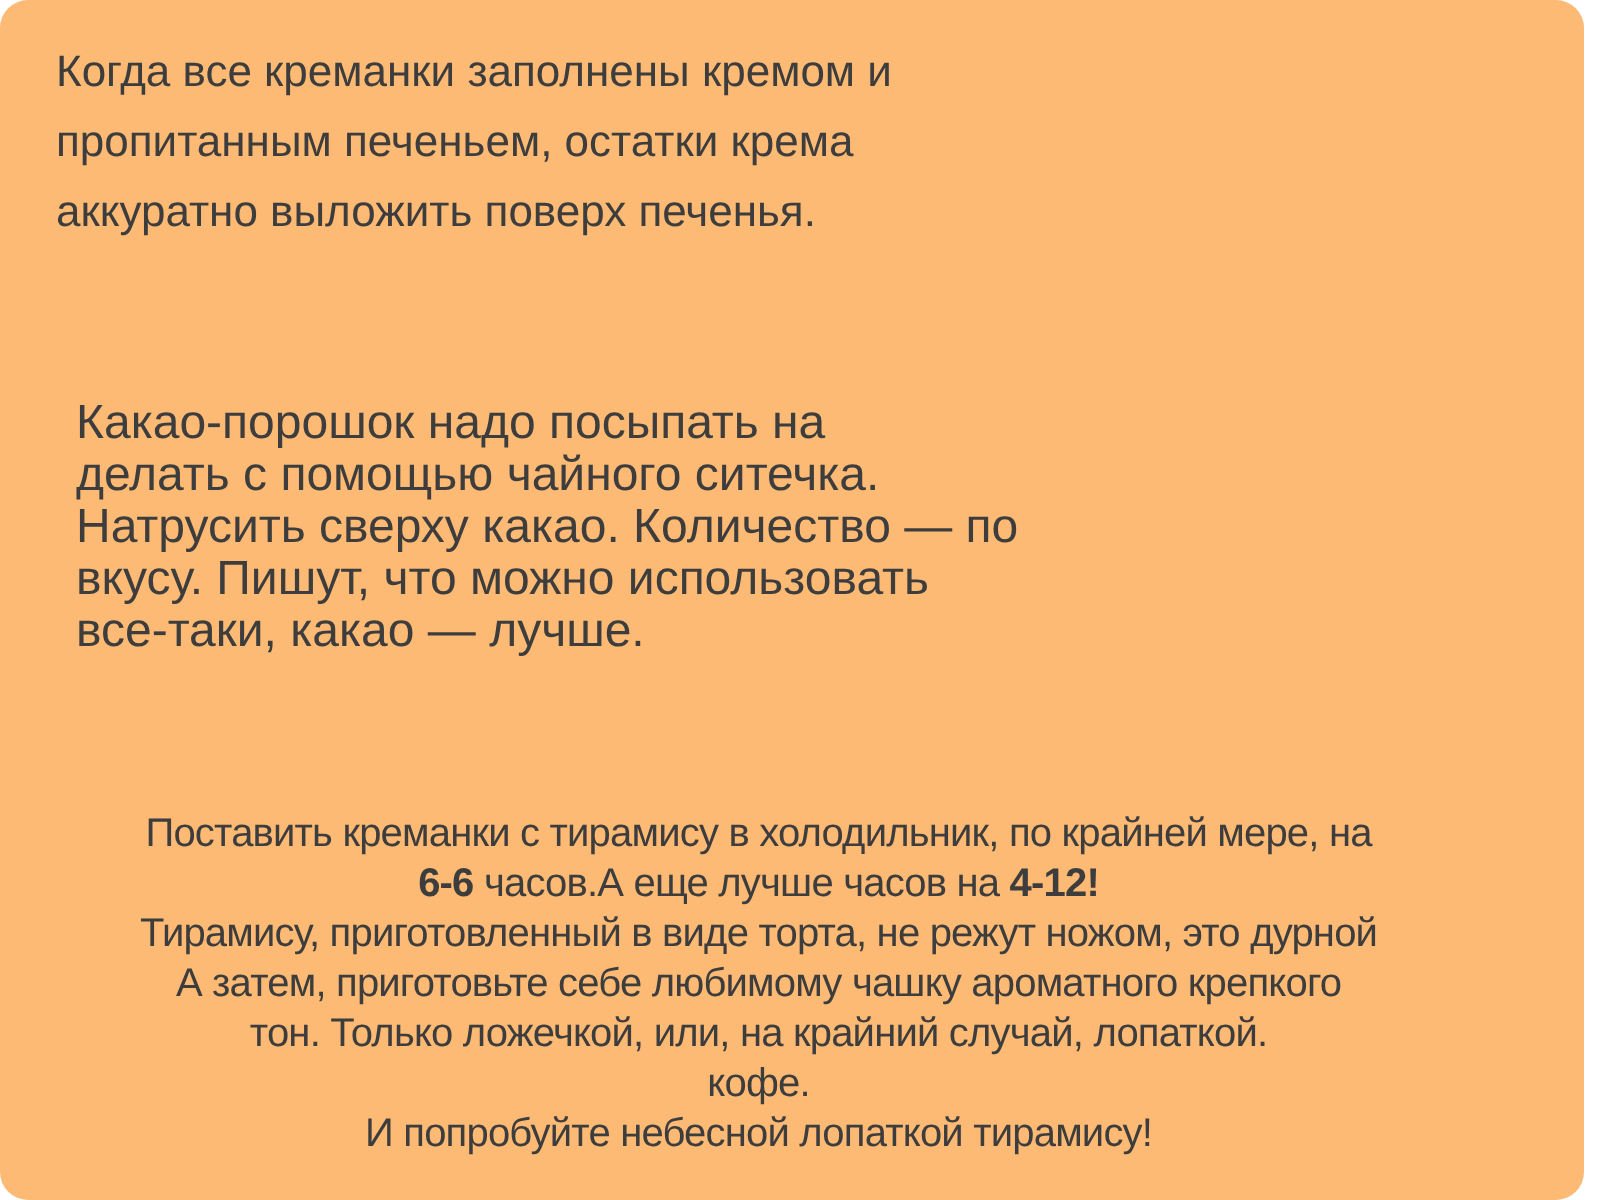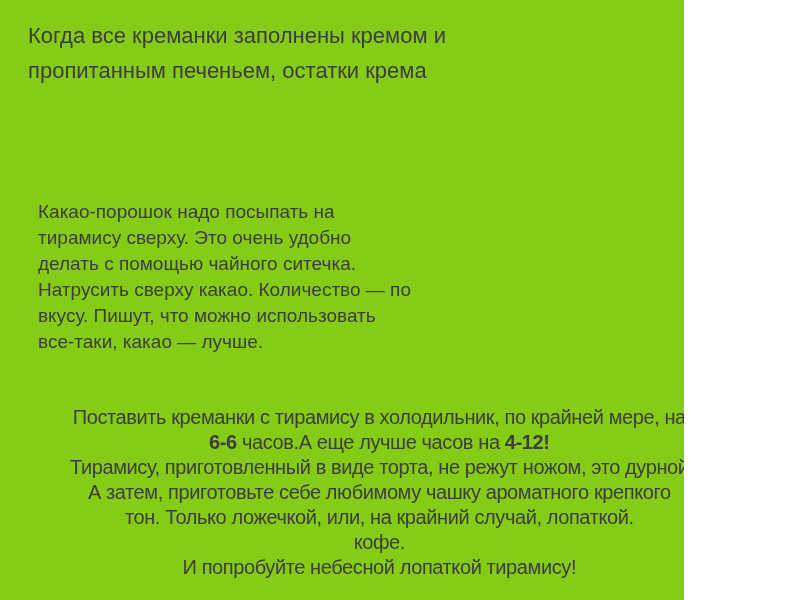--- a/index.html
+++ b/index.html
@@ -10,43 +10,44 @@
   body {
     width: 800px;
     height: 600px;
     background: #ffffff;
     font-family: "Liberation Sans", "DejaVu Sans", sans-serif;
     color: #3d3d3d;
     overflow: hidden;
   }
   .slide {
     position: relative;
-    width: 684px;
+    width: 792px;
     height: 600px;
-    background: #84cc16;
+    background: #fdba74;
     overflow: hidden;
+    border-radius: 14px;
   }
   .para {
     position: absolute;
     white-space: nowrap;
     text-align: left;
   }
   .para .line {
     white-space: nowrap;
   }
   .para-1 {
     left: 28px;
     top: 18px;
     font-size: 22px;
     line-height: 35px;
   }
   .para-2 {
     left: 38px;
     top: 199px;
-    font-size: 19px;
+    font-size: 24px;
     line-height: 26px;
   }
   .para-3 {
     left: 70px;
     top: 405px;
     font-size: 20px;
     line-height: 25px;
     letter-spacing: -0.4px;
     text-align: center;
   }
@@ -54,24 +55,24 @@
     font-weight: bold;
   }
 </style>
 </head>
 <body style="background: rgb(255, 255, 255); color: rgb(61, 61, 61);">
 
 <div class="slide">
   <div class="para para-1">
       <div class="line"><span>Когда все креманки заполнены кремом и</span></div>
       <div class="line"><span>пропитанным печеньем, остатки крема</span></div>
+      <div class="line"><span>аккуратно выложить поверх печенья.</span></div>
     </div>
   <div class="para para-2">
       <div class="line"><span>Какао-порошок надо посыпать на</span></div>
-      <div class="line"><span>тирамису сверху. Это очень удобно</span></div>
       <div class="line"><span>делать с помощью чайного ситечка.</span></div>
       <div class="line"><span>Натрусить сверху какао. Количество — по</span></div>
       <div class="line"><span>вкусу. Пишут, что можно использовать</span></div>
       <div class="line"><span>все-таки, какао — лучше.</span></div>
     </div>
   <div class="para para-3">
       <div class="line"><span>Поставить креманки с тирамису в холодильник, по крайней мере, на</span></div>
       <div class="line"><span class="seg-bold">6-6</span><span> часов.А еще лучше часов на </span><span class="seg-bold">4-12!</span></div>
       <div class="line"><span>Тирамису, приготовленный в виде торта, не режут ножом, это дурной</span></div>
       <div class="line"><span>А затем, приготовьте себе любимому чашку ароматного крепкого</span></div>

